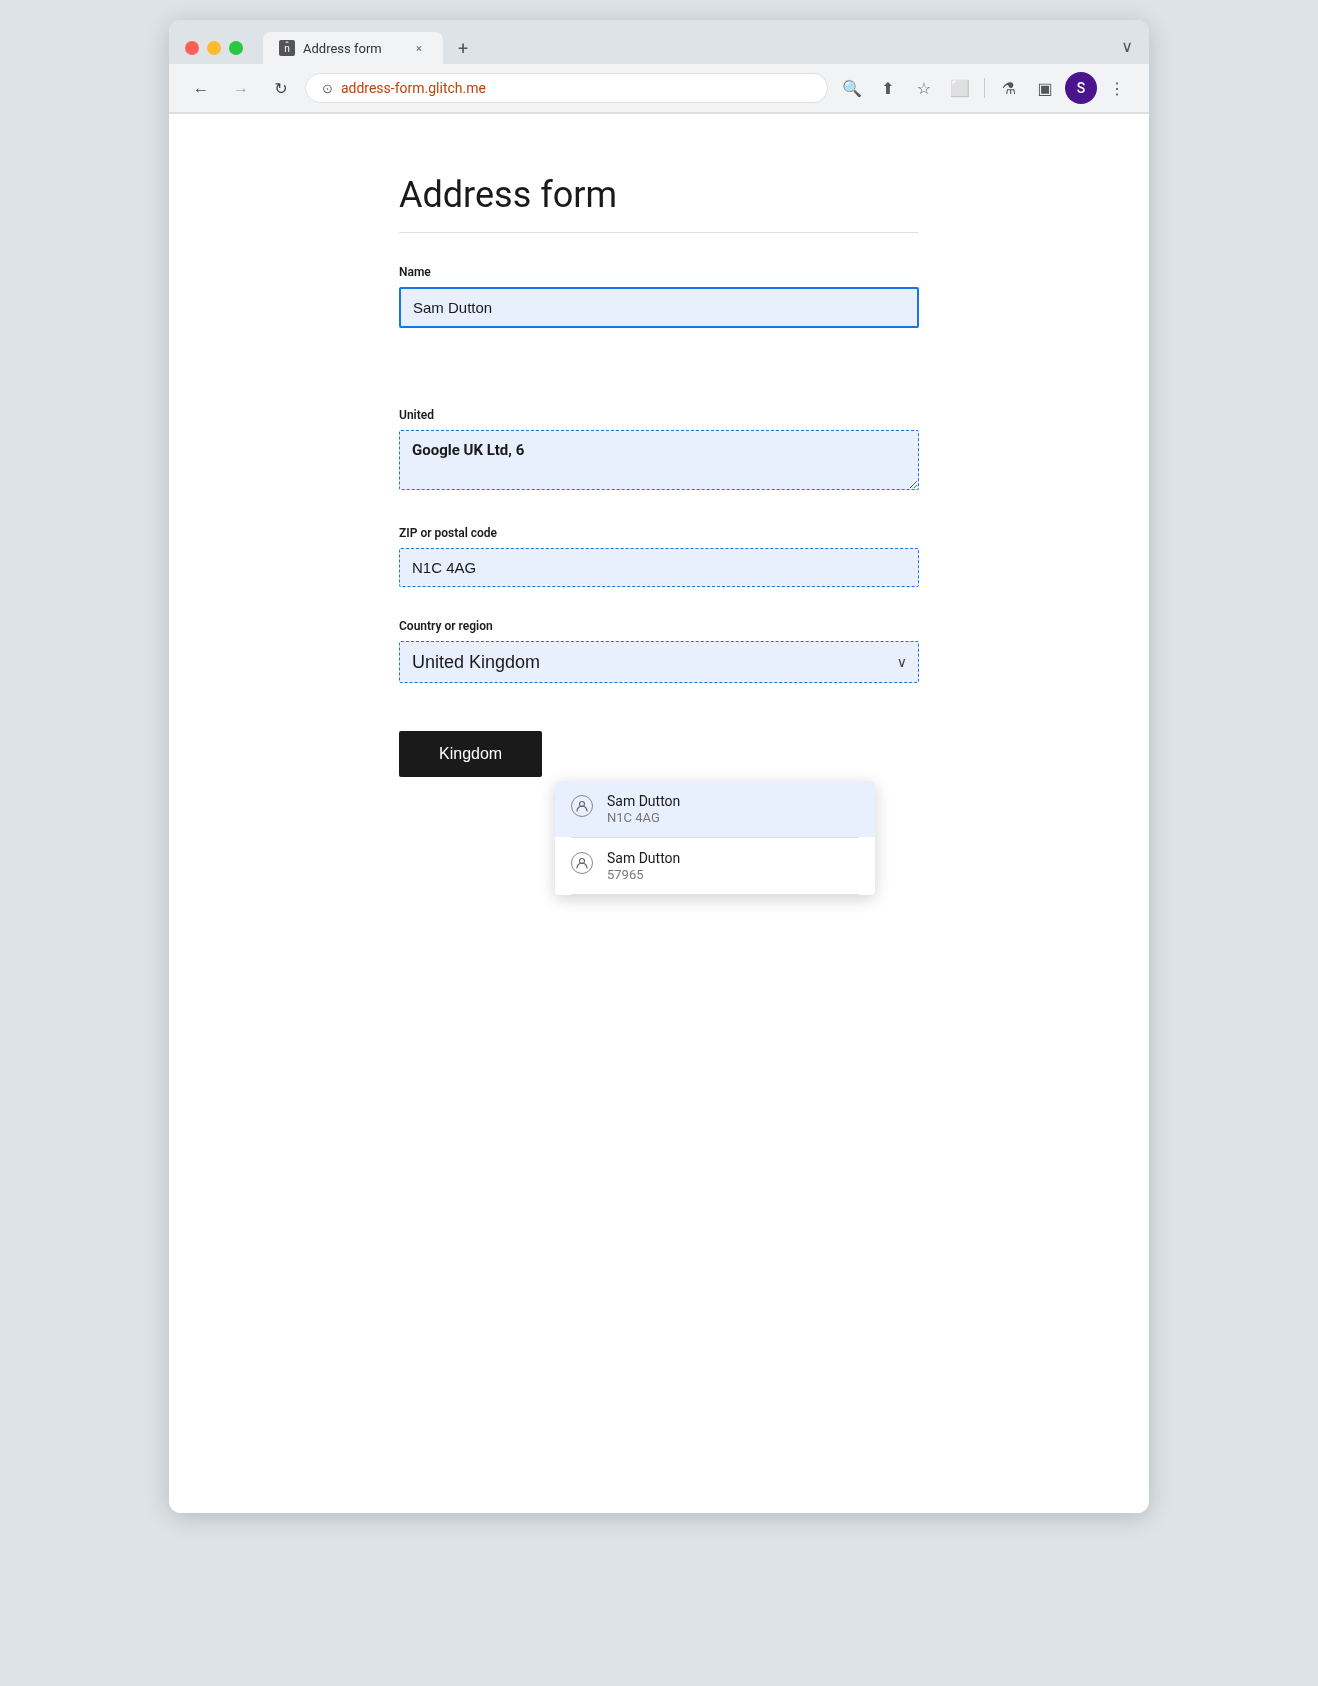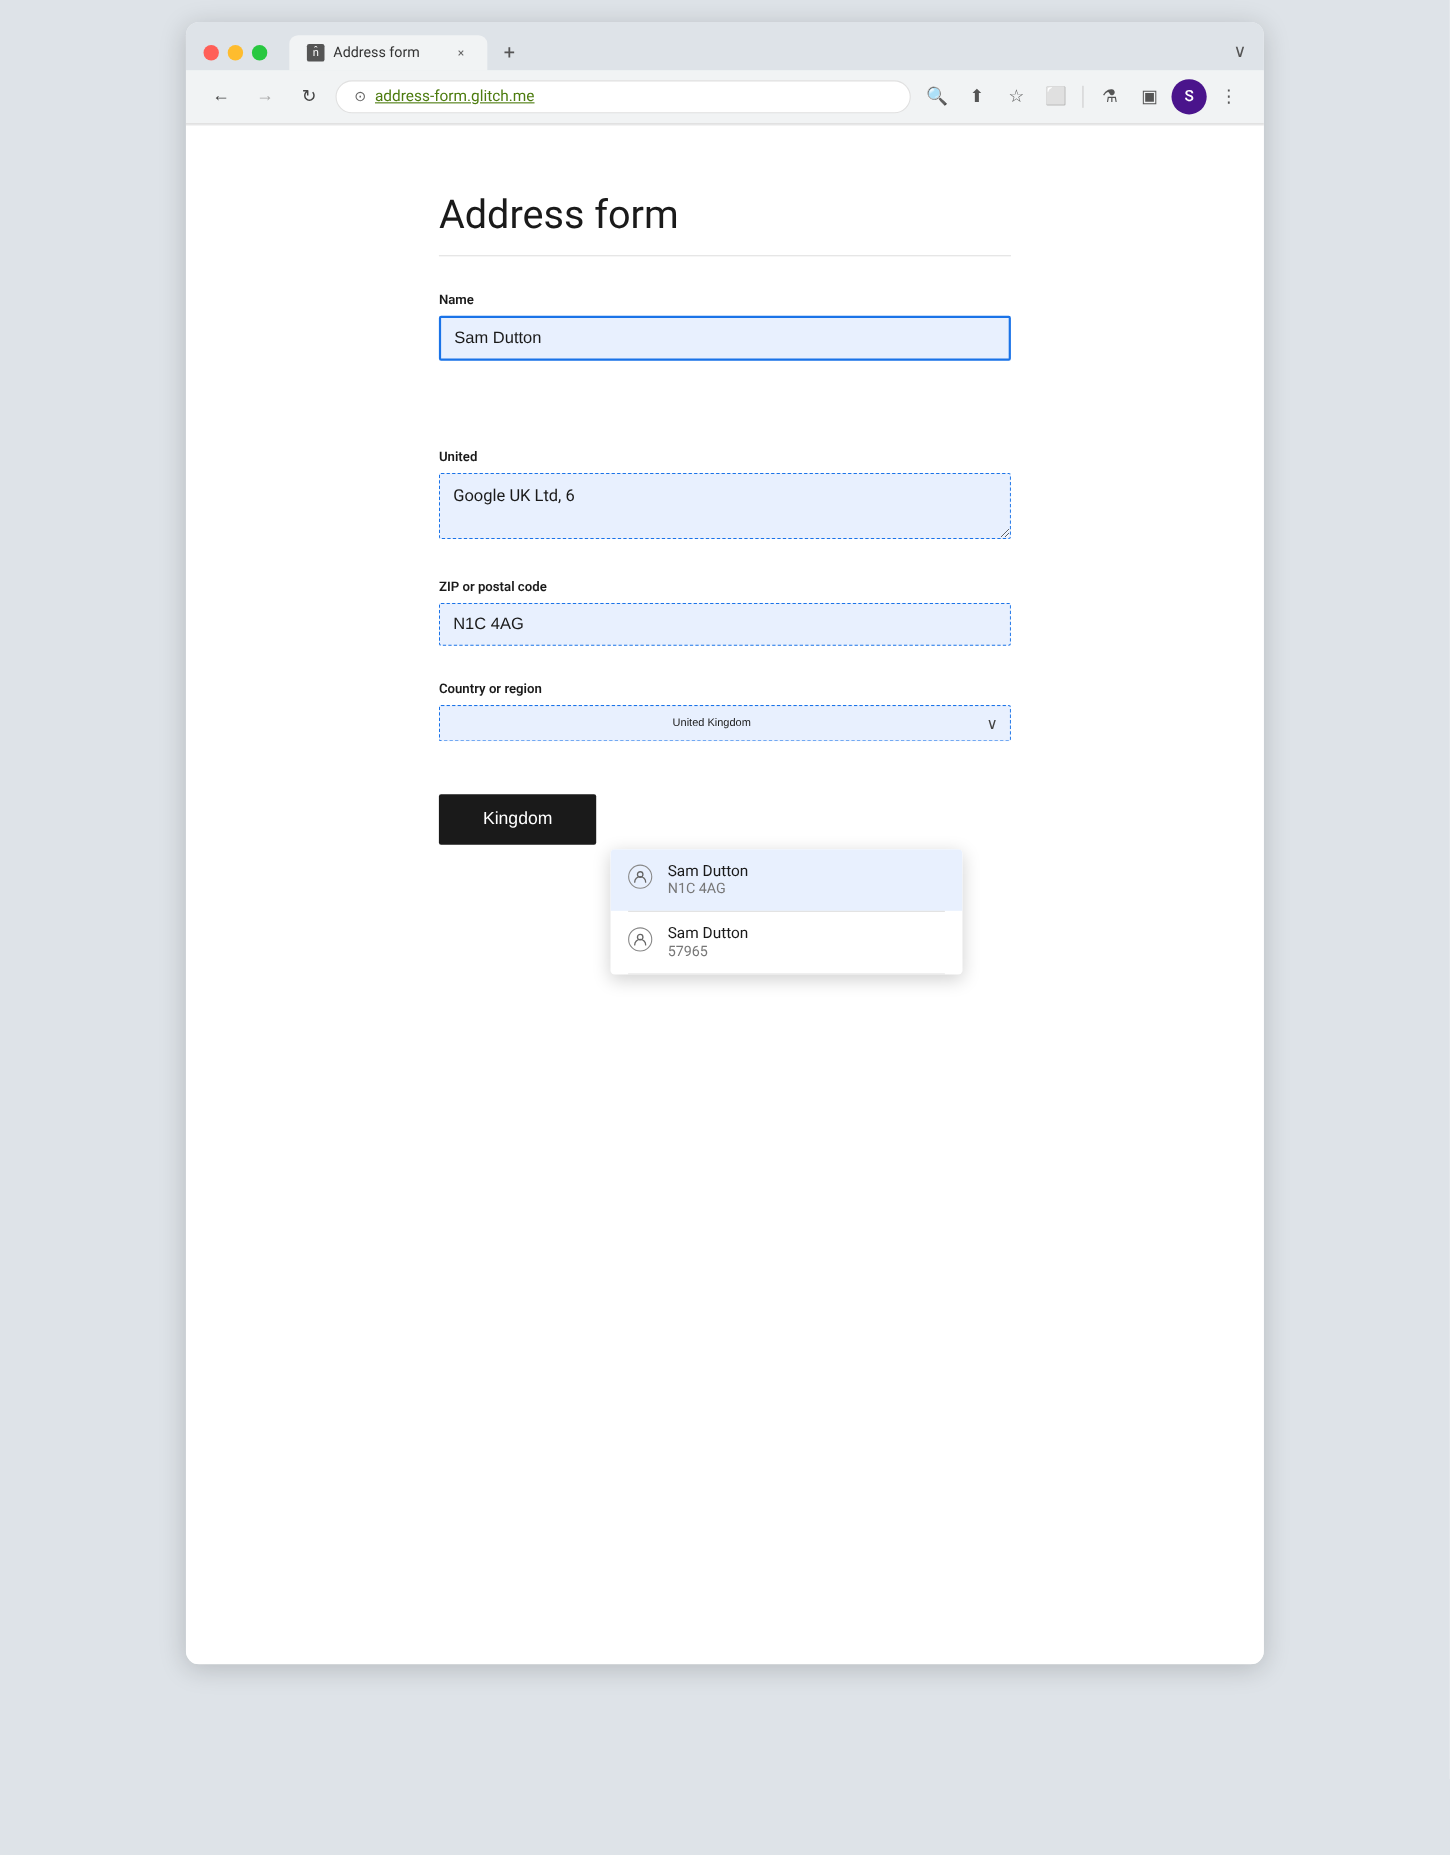--- a/index.html
+++ b/index.html
@@ -165,22 +165,21 @@
     }
 
     .address-bar-icon {
       font-size: 13px;
       color: #666;
     }
 
     .address-bar-text {
       flex: 1;
       font-size: 14px;
-      color: #4d7c0f;
-      text-decoration: underline;
+      color: #c2410c;
     }
 
     .nav-icons {
       display: flex;
       align-items: center;
       gap: 4px;
     }
 
     .nav-icon-btn {
       width: 32px;
@@ -274,39 +273,39 @@
       padding: 10px 12px;
       font-size: 15px;
       border: 1.5px dashed #1a73e8;
       border-radius: 2px;
       outline: none;
       background: #e8f0fe;
       color: #1a1a1a;
       resize: vertical;
       min-height: 60px;
       font-family: inherit;
+      font-weight: bold;
     }
 
     .form-select-wrapper {
       position: relative;
       width: 100%;
     }
 
     .form-select {
       width: 100%;
       padding: 10px 36px 10px 12px;
-      font-size: 10px;
+      font-size: 18px;
       border: 1.5px dashed #1a73e8;
       border-radius: 2px;
       outline: none;
       background: #e8f0fe;
       color: #1a1a1a;
       appearance: none;
       cursor: pointer;
-      text-align: center;
     }
 
     .select-chevron {
       position: absolute;
       right: 12px;
       top: 50%;
       transform: translateY(-50%);
       font-size: 14px;
       color: #444;
       pointer-events: none;

